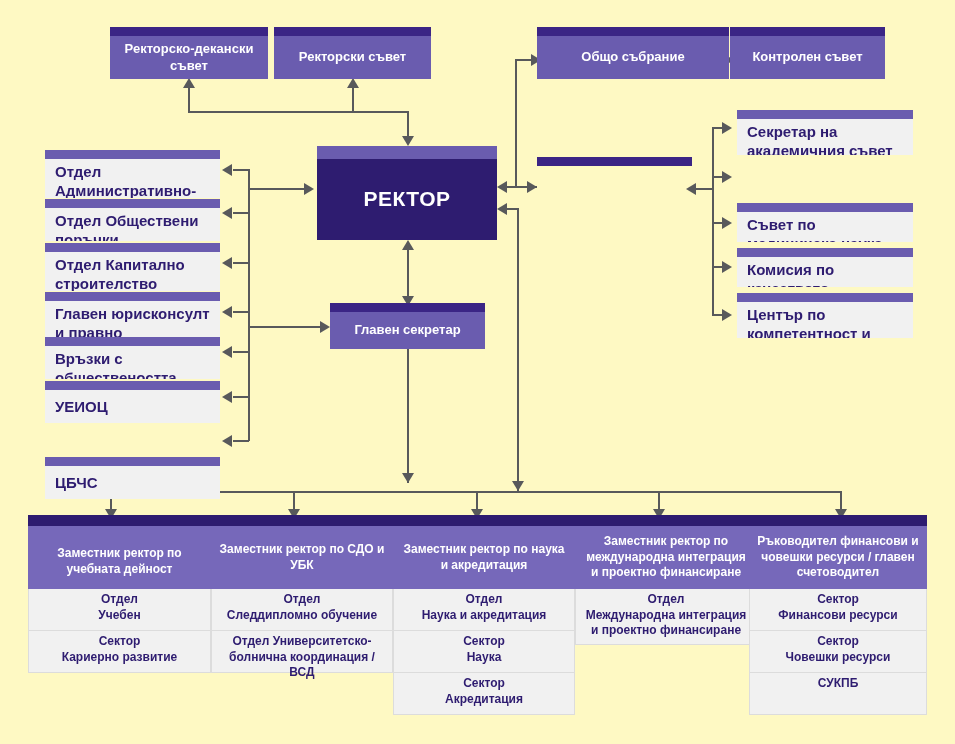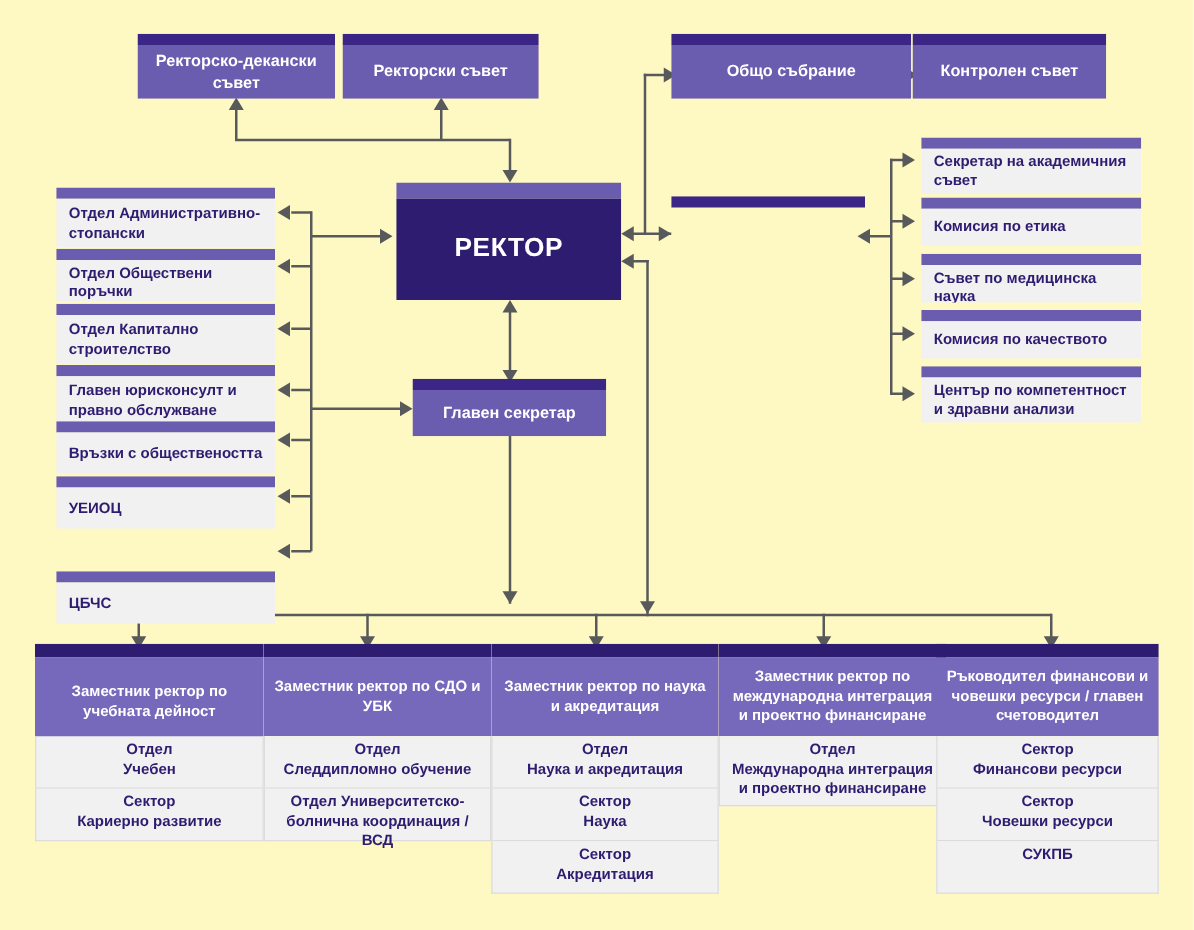--- a/index.html
+++ b/index.html
@@ -66,21 +66,21 @@
     background: #6a5caf;
   }
   .card-light .body {
     background: #f1f1f1;
     justify-content: flex-start;
     padding: 3px 10px;
   }
   .card-light .label {
     color: #2e1c70;
     text-align: left;
-    font-size: 12px;
+    font-size: 15px;
     font-weight: bold;
   }
 
   
   .card-rector .strip {
     height: 13px;
     background: #6a5caf;
   }
   .card-rector .body {
     background: #2e1c70;
@@ -355,26 +355,20 @@
       <span class="label">ЦБЧС</span>
     </div>
   </div>
 
   <div class="node card-light" style="left:737px; top:110px; width:176px; height:45px;">
     <div class="strip"></div>
     <div class="body">
       <span class="label">Секретар на академичния съвет</span>
     </div>
   </div>
-  <div class="node card-light" style="left:737px; top:158px; width:176px; height:39px;">
-    <div class="strip"></div>
-    <div class="body">
-      <span class="label">Комисия по етика</span>
-    </div>
-  </div>
   <div class="node card-light" style="left:737px; top:203px; width:176px; height:39px;">
     <div class="strip"></div>
     <div class="body">
       <span class="label">Съвет по медицинска наука</span>
     </div>
   </div>
   <div class="node card-light" style="left:737px; top:248px; width:176px; height:39px;">
     <div class="strip"></div>
     <div class="body">
       <span class="label">Комисия по качеството</span>

